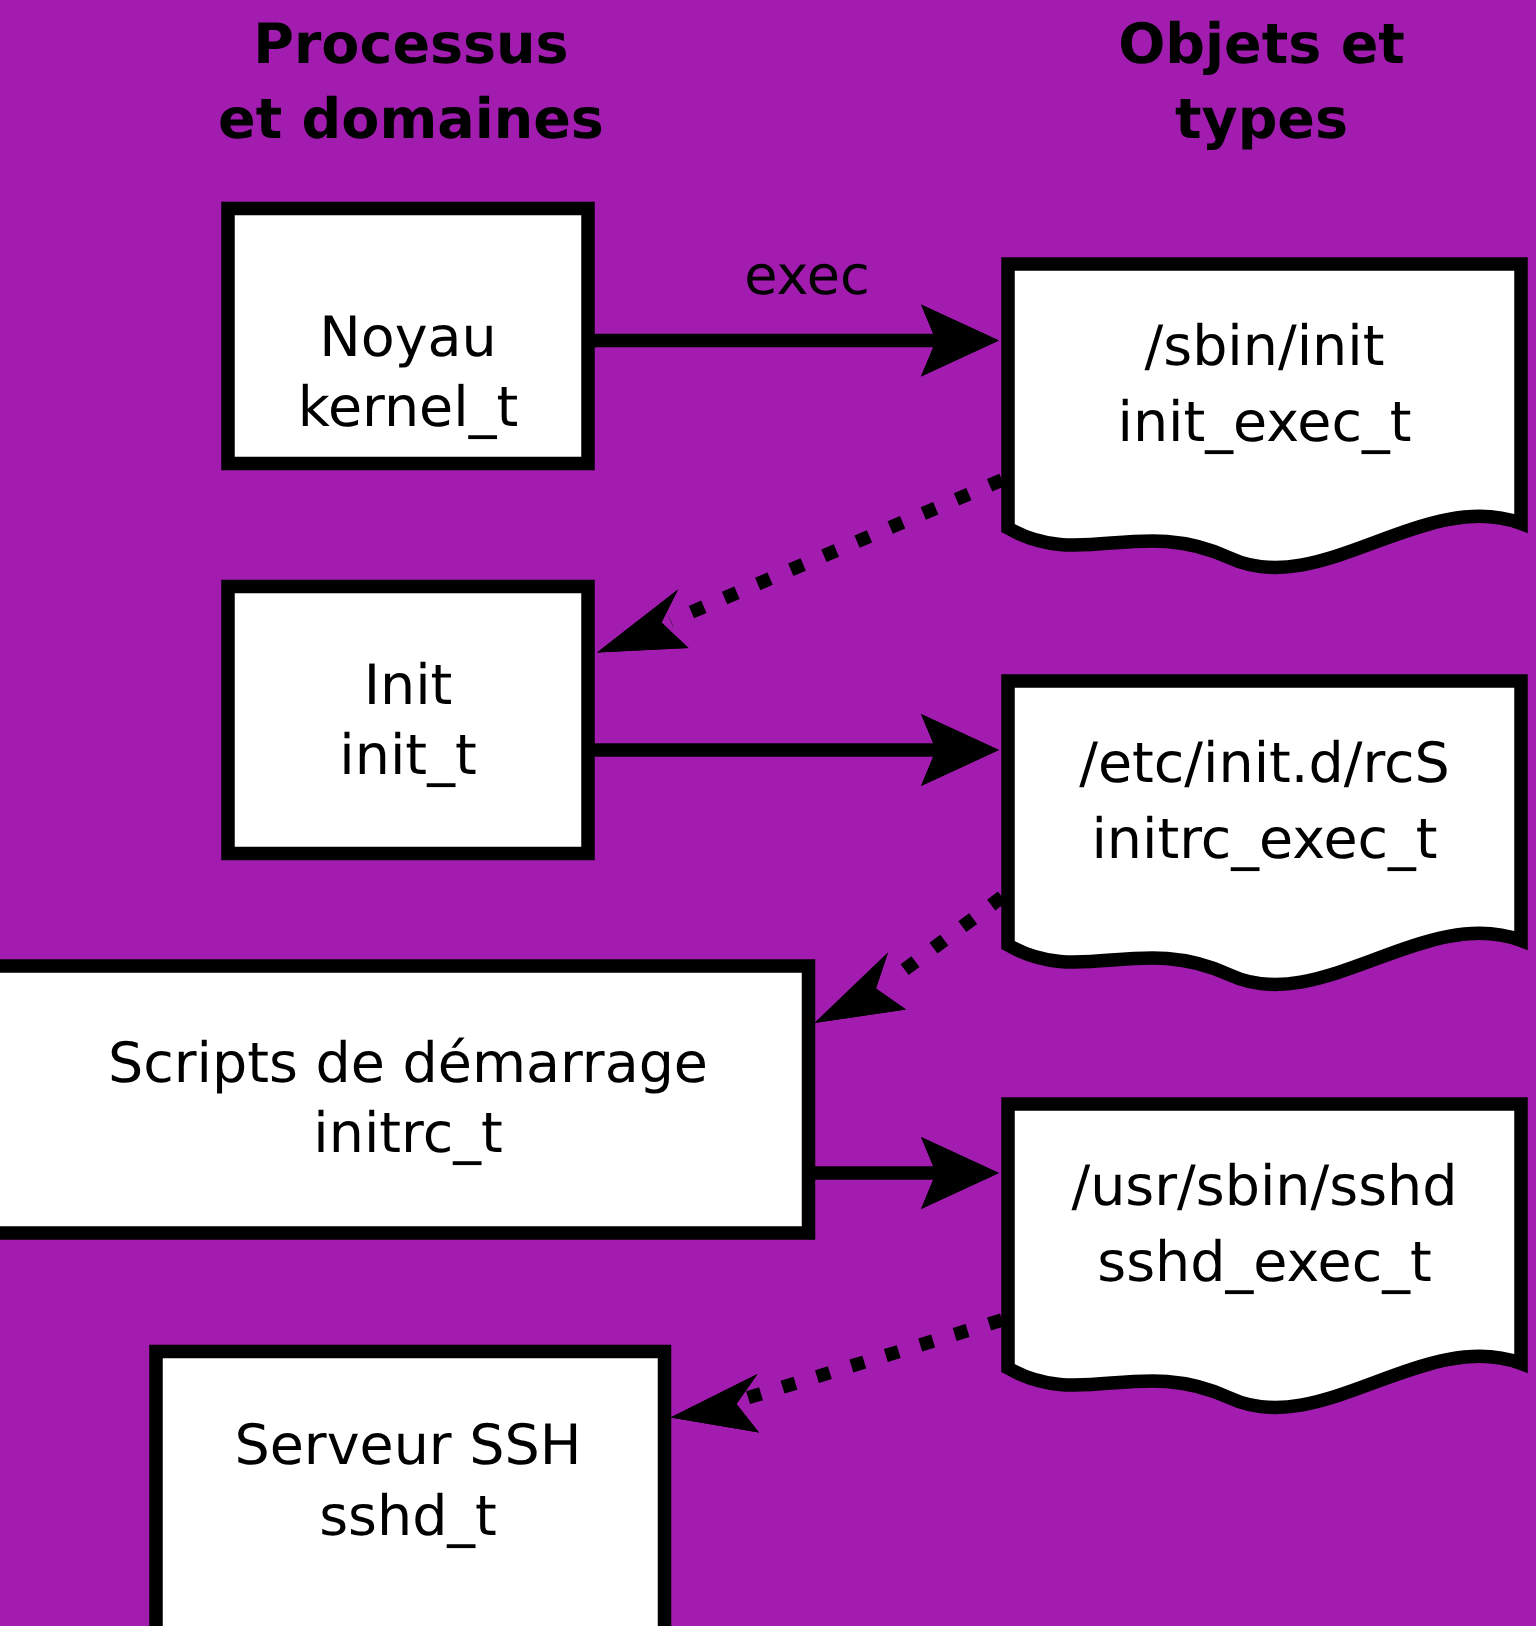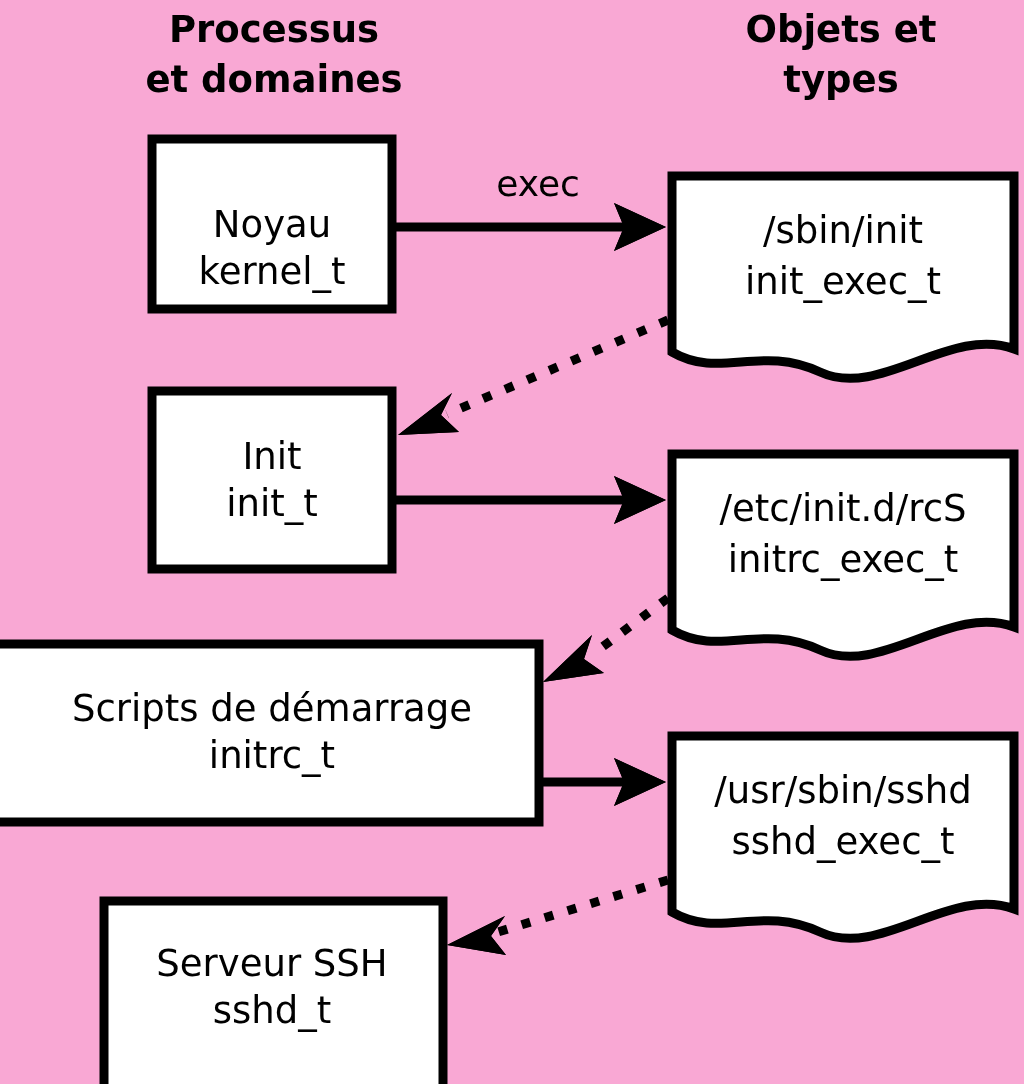--- a/index.html
+++ b/index.html
@@ -7,21 +7,21 @@
     padding: 0;
     background: #ffffff;
   }
   body {
     font-family: "DejaVu Sans", sans-serif;
   }
   #diagram-root {
     position: relative;
     width: 1024px;
     height: 1084px;
-    background: #f9a8d4;
+    background: #a21caf;
     overflow: hidden;
     text-align: right;
   }
   svg.diagram-svg {
     display: block;
     width: 1024px;
     height: 1084px;
   }
   .col-header {
     font-family: "DejaVu Sans", sans-serif;

